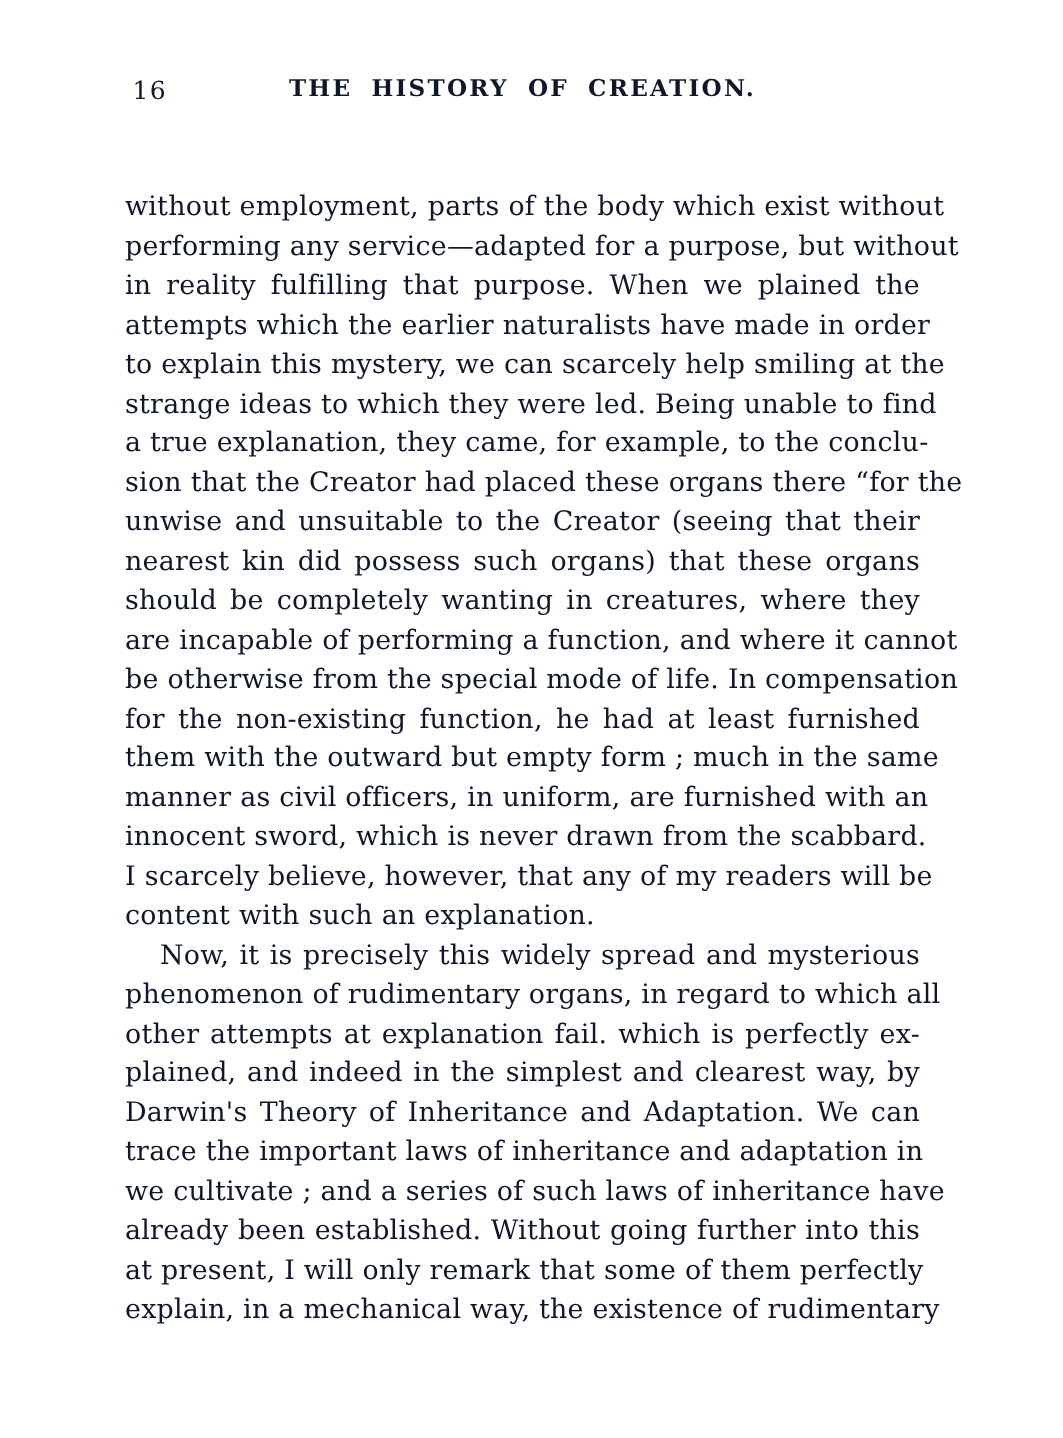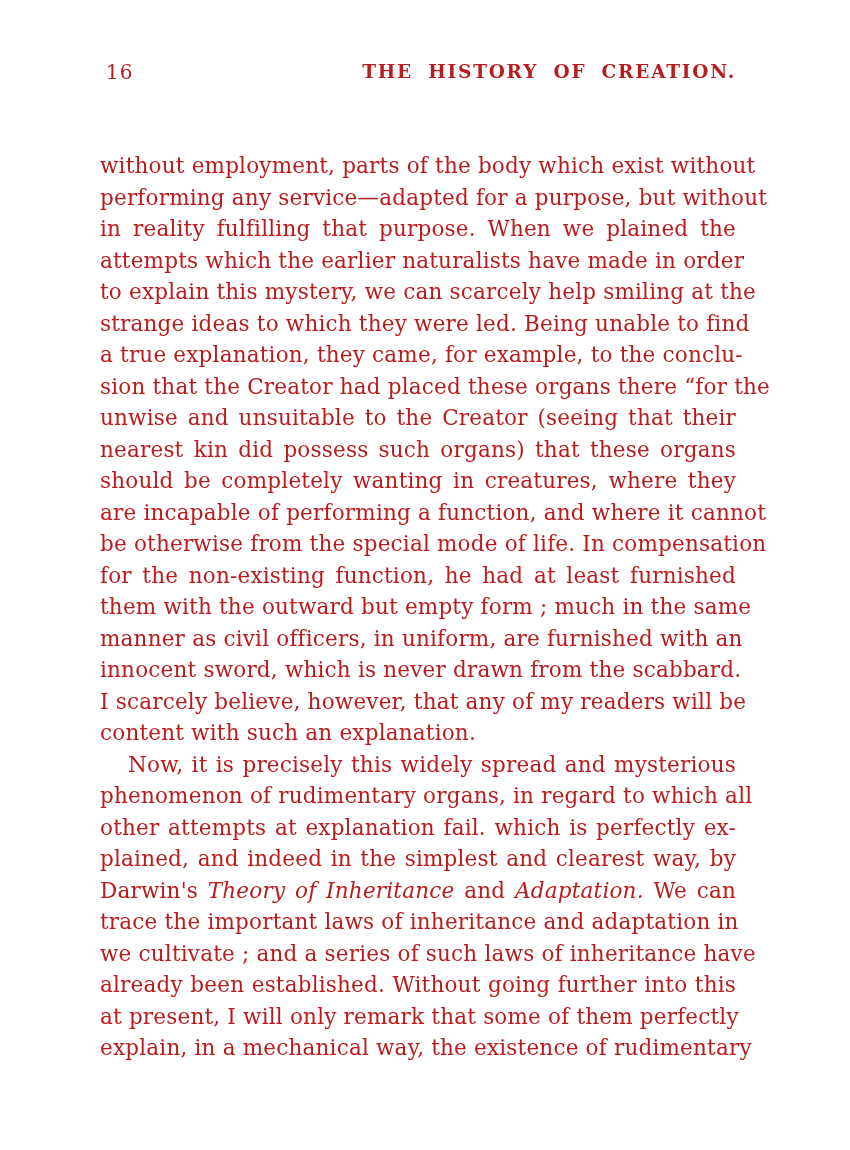--- a/index.html
+++ b/index.html
@@ -6,38 +6,38 @@
     margin: 0;
     padding: 0;
   }
   .page {
     position: relative;
     width: 850px;
     height: 1150px;
     background: #ffffff;
     overflow: hidden;
     font-family: "DejaVu Serif", "Liberation Serif", serif;
-    color: #b91c1c;
+    color: #0f172a;
   }
   .header-row {
     position: absolute;
     top: 59px;
     left: 100px;
     width: 636px;
     height: 28px;
   }
   .page-number {
     position: absolute;
     left: 6px;
     top: 1px;
     font-size: 20px;
     letter-spacing: 1px;
   }
   .running-title {
-    text-align: right;
+    text-align: center;
     font-size: 18.5px;
     font-weight: bold;
     letter-spacing: 1.8px;
     word-spacing: 7px;
     padding-top: 2px;
   }
   .page-body {
     position: absolute;
     top: 107px;
     left: 100px;
@@ -54,21 +54,20 @@
     white-space: nowrap;
     letter-spacing: 0.2px;
   }
   .line.para-end {
     text-align-last: left;
   }
   .line.indent {
     text-indent: 28px;
   }
   .italic {
-    font-style: italic;
   }
 </style>
 </head>
 <body>
 
 <div class="page">
   <div class="header-row">
     <div class="page-number">16</div>
     <div class="running-title">THE HISTORY OF CREATION.</div>
   </div>

